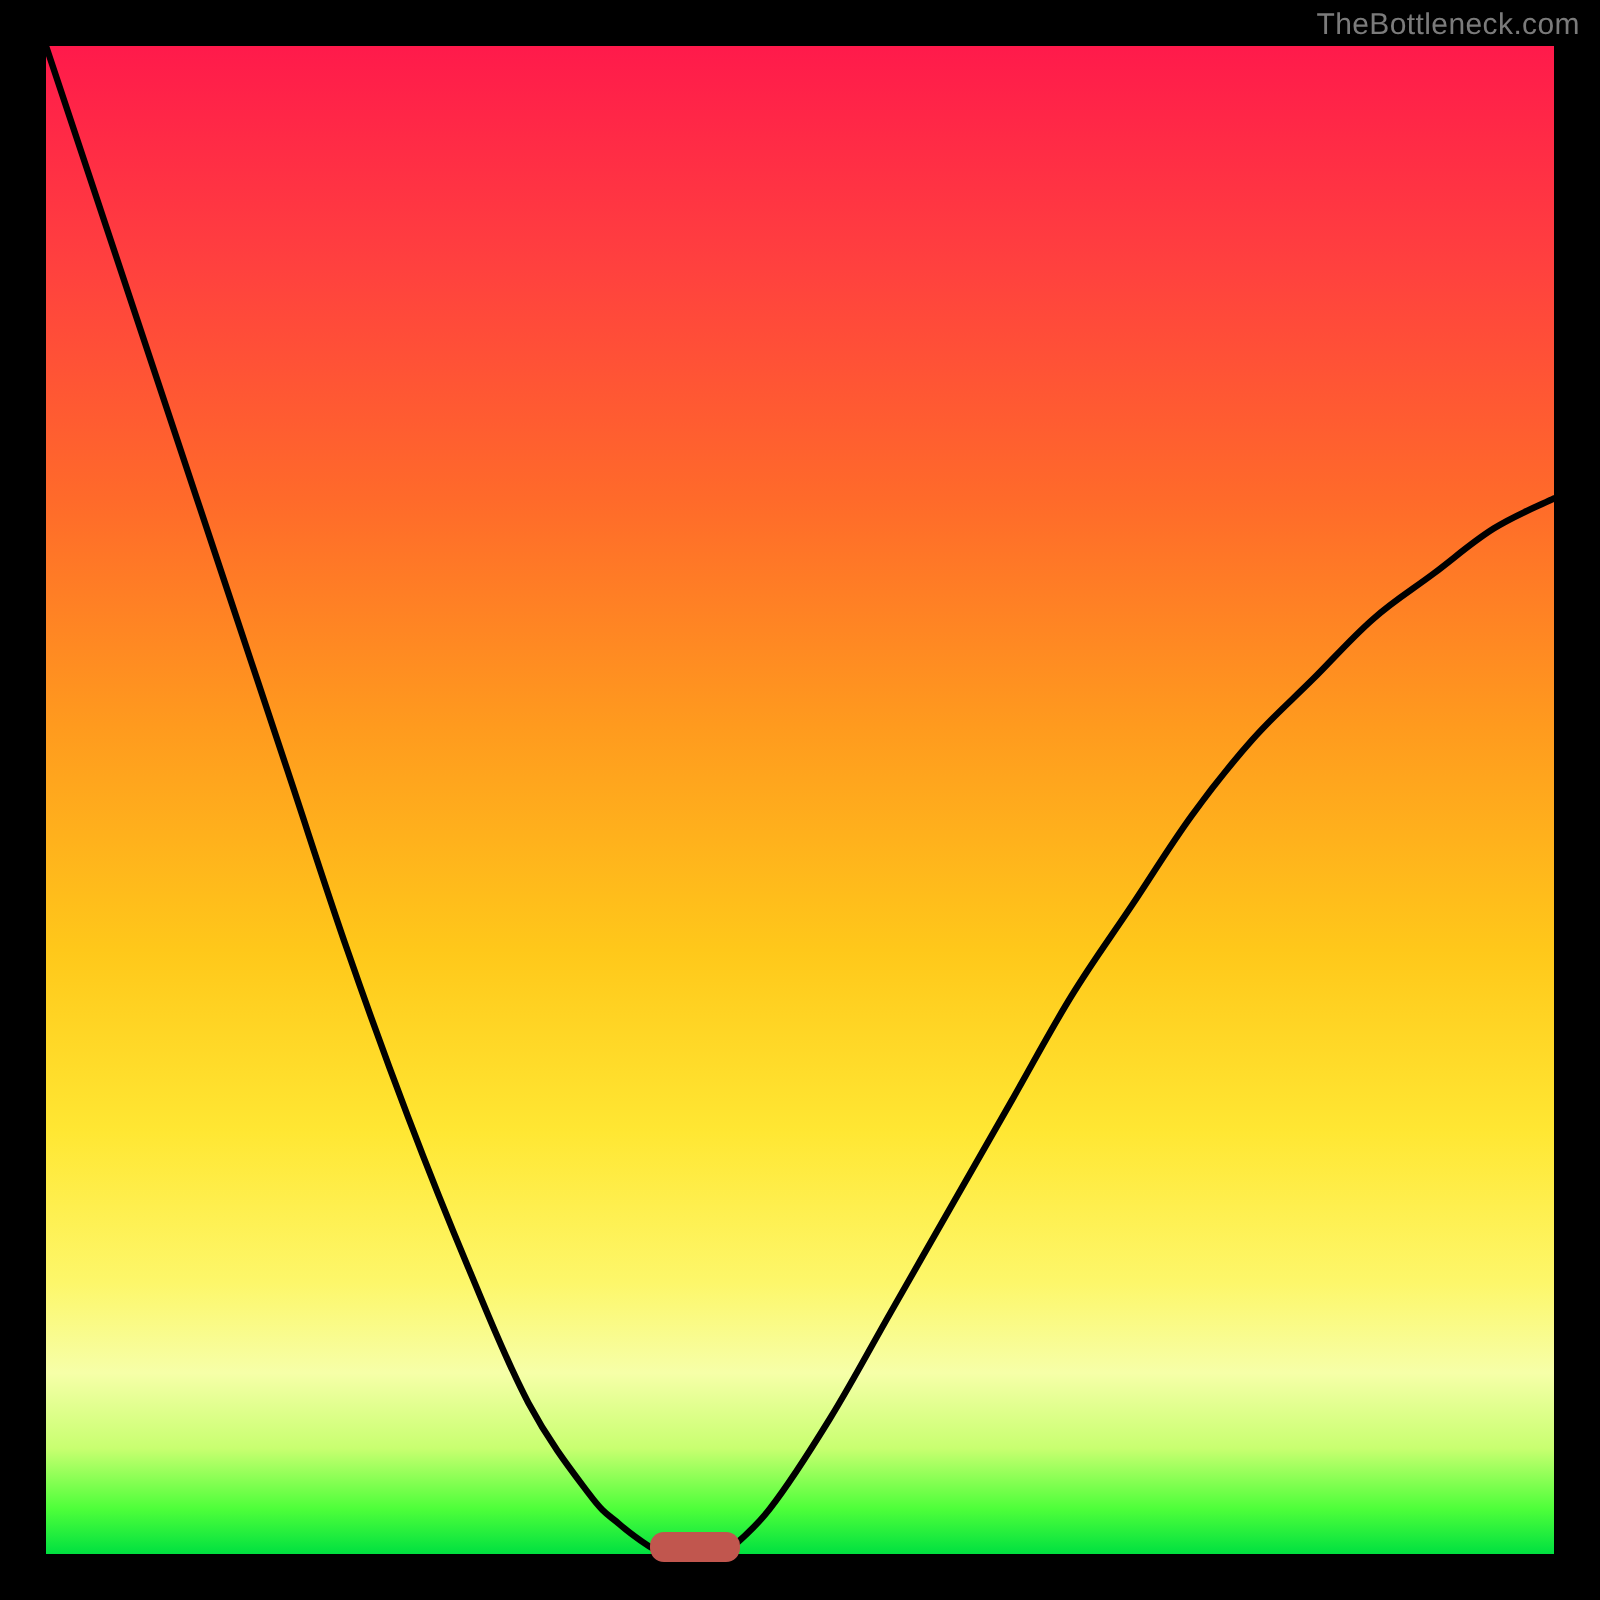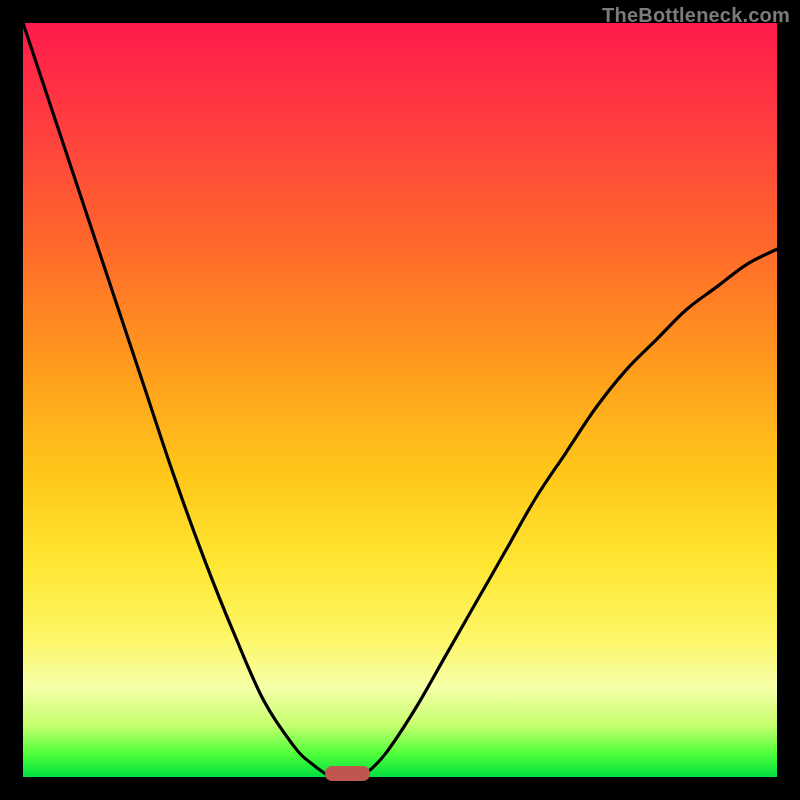--- a/index.html
+++ b/index.html
@@ -50,23 +50,23 @@
     position: absolute;
     height: 15px;
     background: #c1564e;
     border-radius: 7px;
   }
   .watermark {
     position: absolute;
     top: 4px;
     right: 10px;
     color: #7b7b7b;
-    font-size: 20px;
+    font-size: 15px;
     letter-spacing: 0.2px;
-    font-weight: 700;
+    font-weight: 400;
   }
 </style>
 </head>
 <body>
 
 <div class="frame">
 
   <div class="plot">
     <svg viewBox="0 0 754 754" preserveAspectRatio="none">
       <path id="left-curve-path" fill="none" stroke="#000" stroke-width="3.2" stroke-linecap="round" d="M 0 0 C 5.4288 16.286400000000004, 19.3024 57.90720000000001, 30.16 90.48000000000002 C 41.0176 123.05280000000002, 49.4624 148.38720000000004, 60.32 180.96000000000004 C 71.1776 213.53280000000004, 79.62239999999998 238.86720000000003, 90.47999999999999 271.44 C 101.3376 304.01279999999997, 109.7824 329.3472, 120.64 361.91999999999996 C 131.4976 394.49279999999993, 139.94240000000002 421.1844, 150.8 452.4 C 161.6576 483.6156, 170.1024 506.83880000000005, 180.95999999999998 535.34 C 191.81759999999997 563.8412000000001, 200.26240000000004 584.9532, 211.12000000000003 610.74 C 221.97760000000002 636.5268, 230.4224 658.242, 241.28 678.6 C 252.1376 698.9580000000001, 263.2968 712.9824000000001, 271.44 723.84 C 279.5832 734.6976, 281.09119999999996 734.1698, 286.52 738.92 C 291.9488 743.6701999999999, 297.52840000000003 747.5156000000001, 301.6 750.23 C 305.6716 752.9444, 307.7828 753.3214, 309.14 754"></path>

